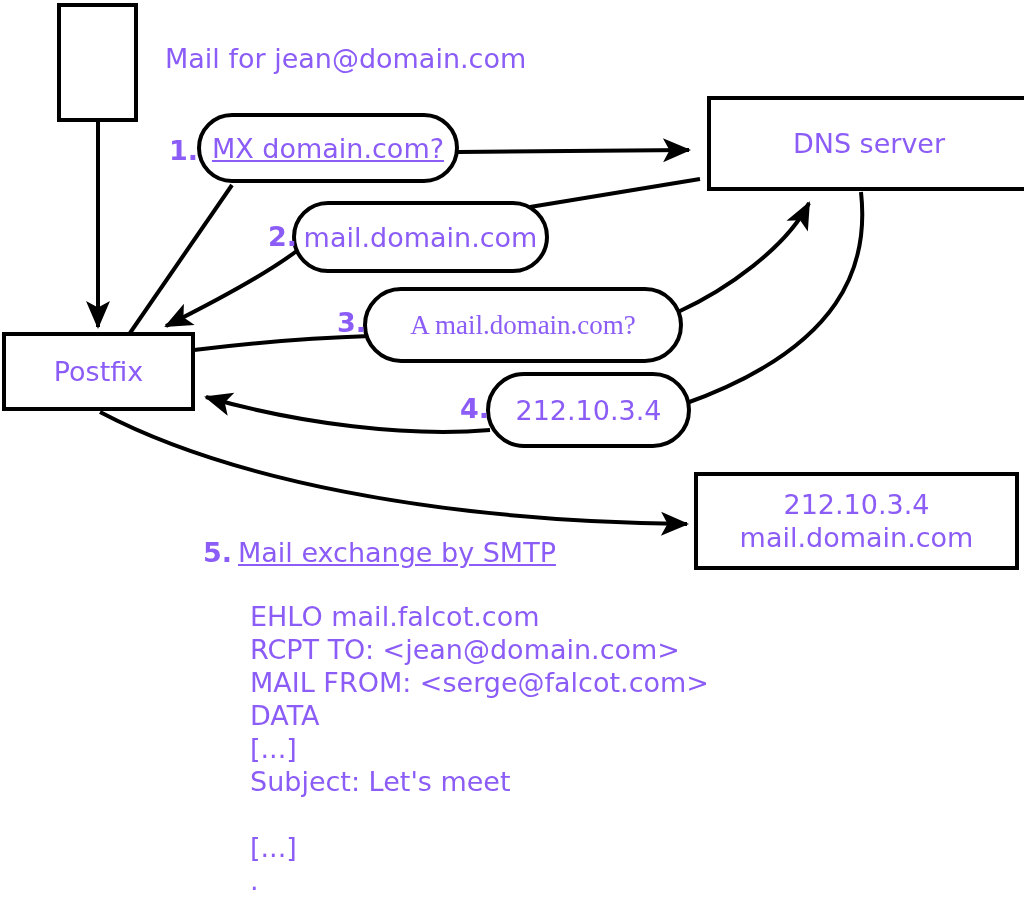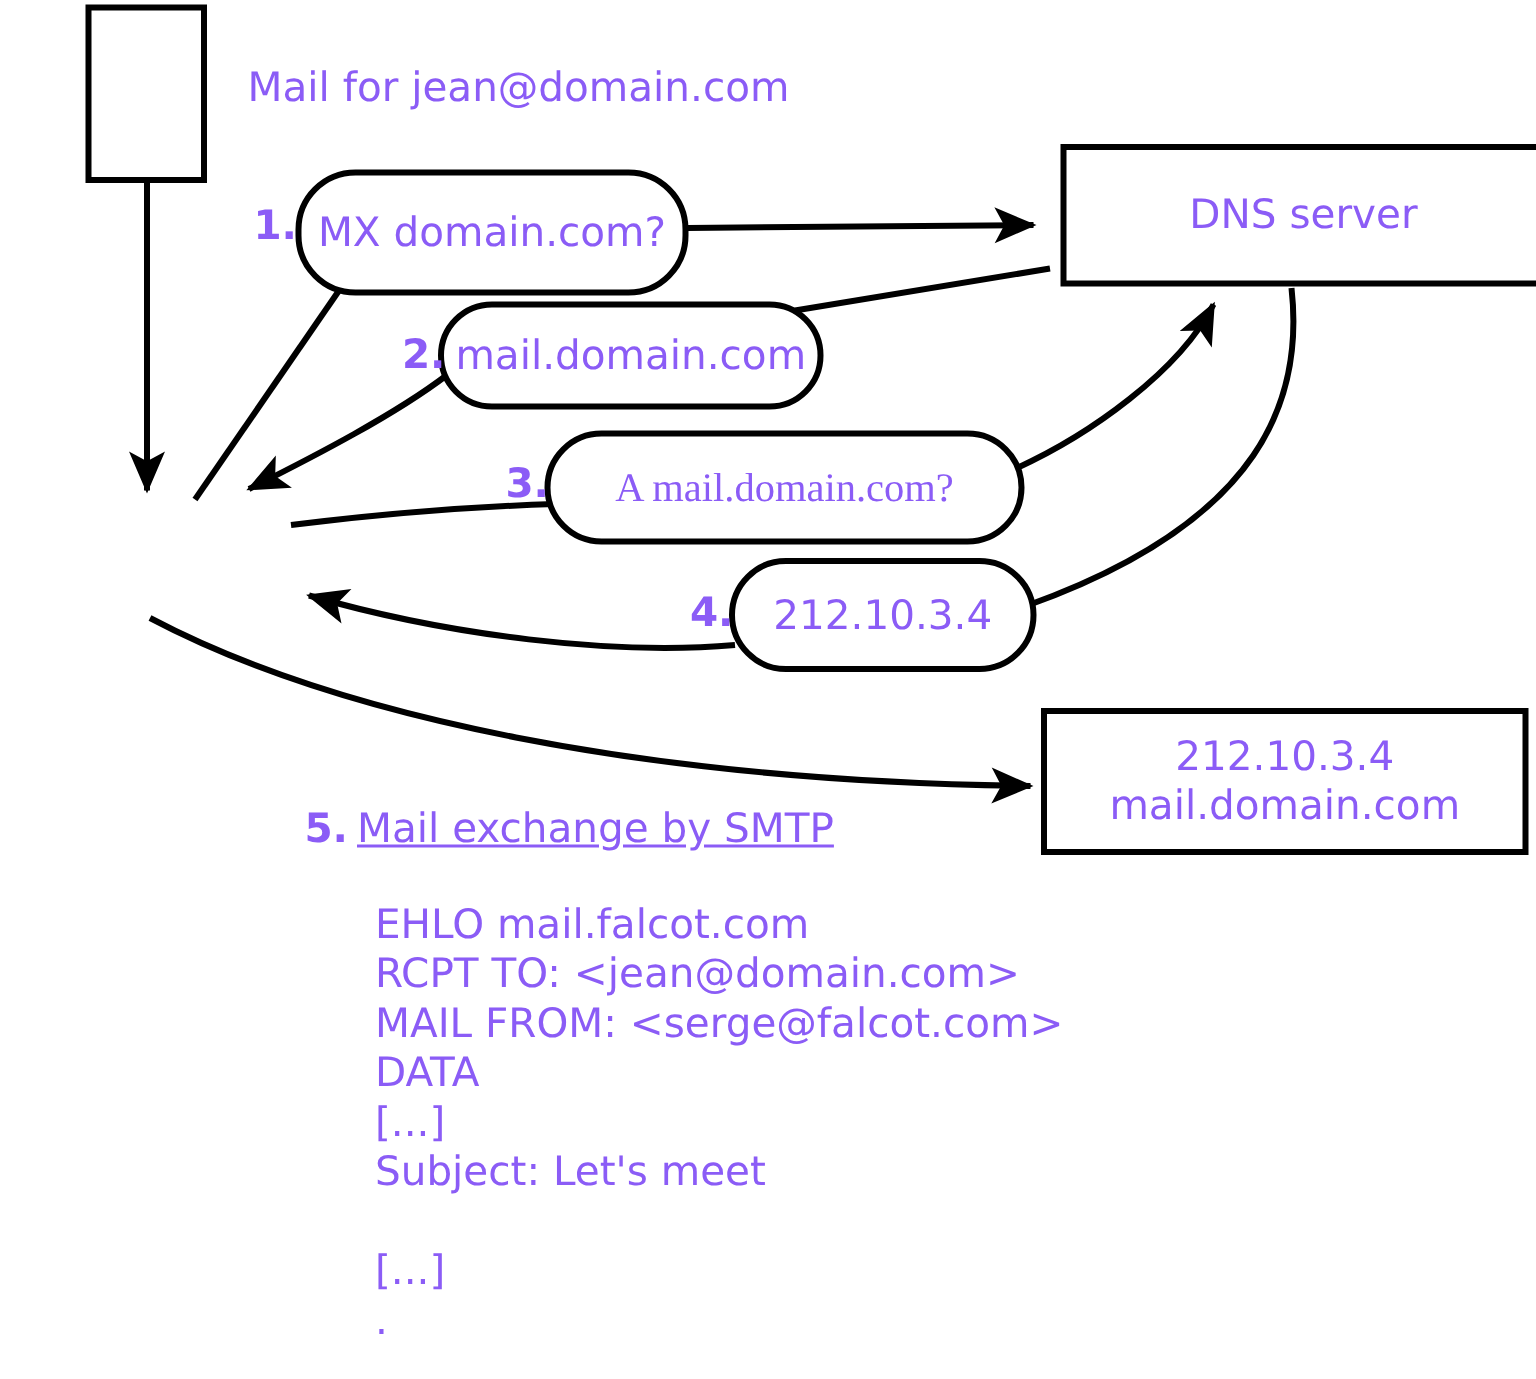--- a/index.html
+++ b/index.html
@@ -49,31 +49,34 @@
     <path class="wire" d="M 678,312 C 726,290 786,248 809,203" marker-end="url(#arr)"></path>
     <path class="wire" d="M 861,192 C 869,264 844,347 684,404"></path>
     <path class="wire" d="M 490,430 C 408,437 300,424 206,397" marker-end="url(#arr)"></path>
     <path class="wire" d="M 100,412 C 225,478 430,521 687,524" marker-end="url(#arr)"></path>
   </svg>
 
   <div class="node" style="left:57px;top:3px;width:81px;height:119px;"></div>
 
   <div class="floating-label" style="left:165px;top:42px;">Mail for jean@domain.com</div>
 
+  <div class="node" style="left:2px;top:332px;width:193px;height:79px;">
+    <span>Postfix</span>
+  </div>
 
   <div class="node" style="left:707px;top:96px;width:324px;height:95px;">
     <span>DNS server</span>
   </div>
 
   <div class="node" style="left:694px;top:472px;width:325px;height:98px;">
     <span>212.10.3.4</span>
     <span>mail.domain.com</span>
   </div>
 
-  <div class="node pill" style="left:197px;top:113px;width:262px;height:84px;">
+  <div class="node pill" style="left:197px;top:113px;width:262px;height:70px;text-decoration:underline;">
     <span>MX domain.com?</span>
   </div>
   <div class="node pill" style="left:292px;top:201px;width:257px;height:72px;">
     <span>mail.domain.com</span>
   </div>
   <div class="node pill" style="left:363px;top:287px;width:320px;height:76px;font-family:Liberation Serif, serif;">
     <span>A mail.domain.com?</span>
   </div>
   <div class="node pill" style="left:486px;top:372px;width:205px;height:76px;">
     <span>212.10.3.4</span>

